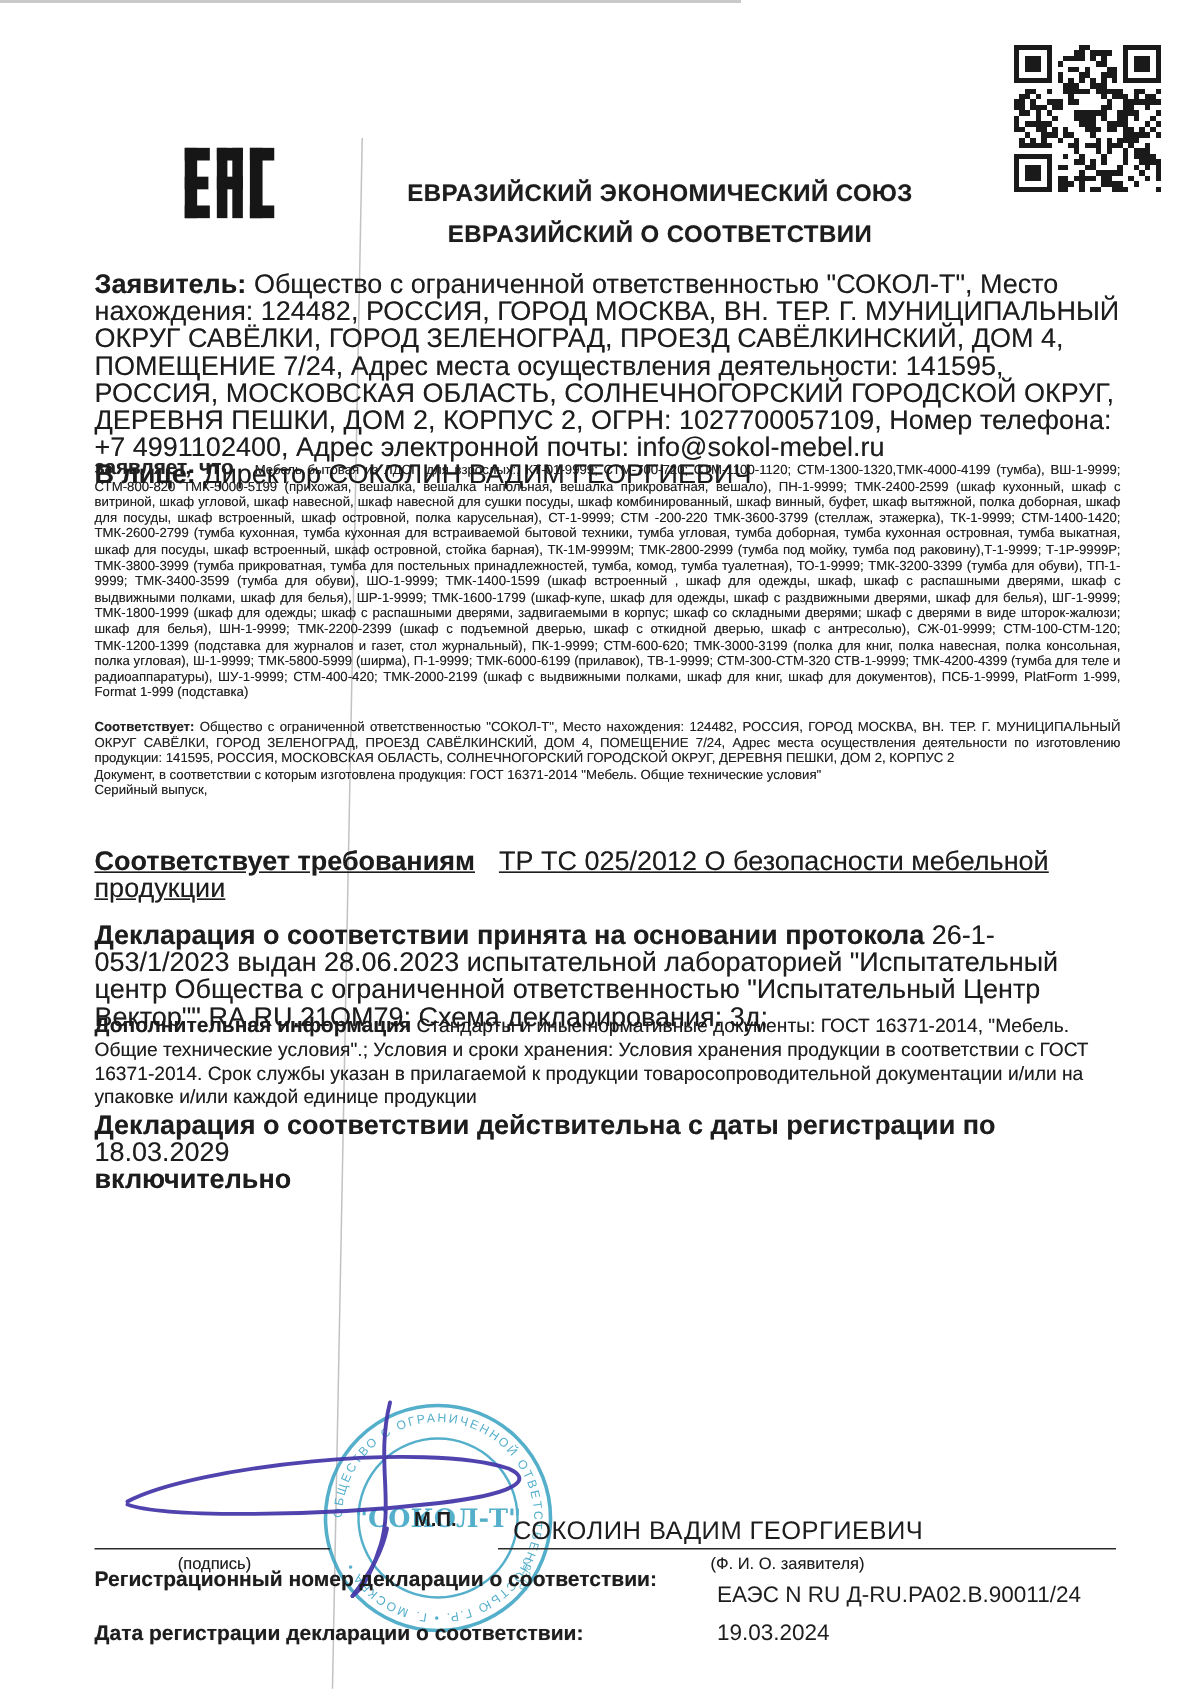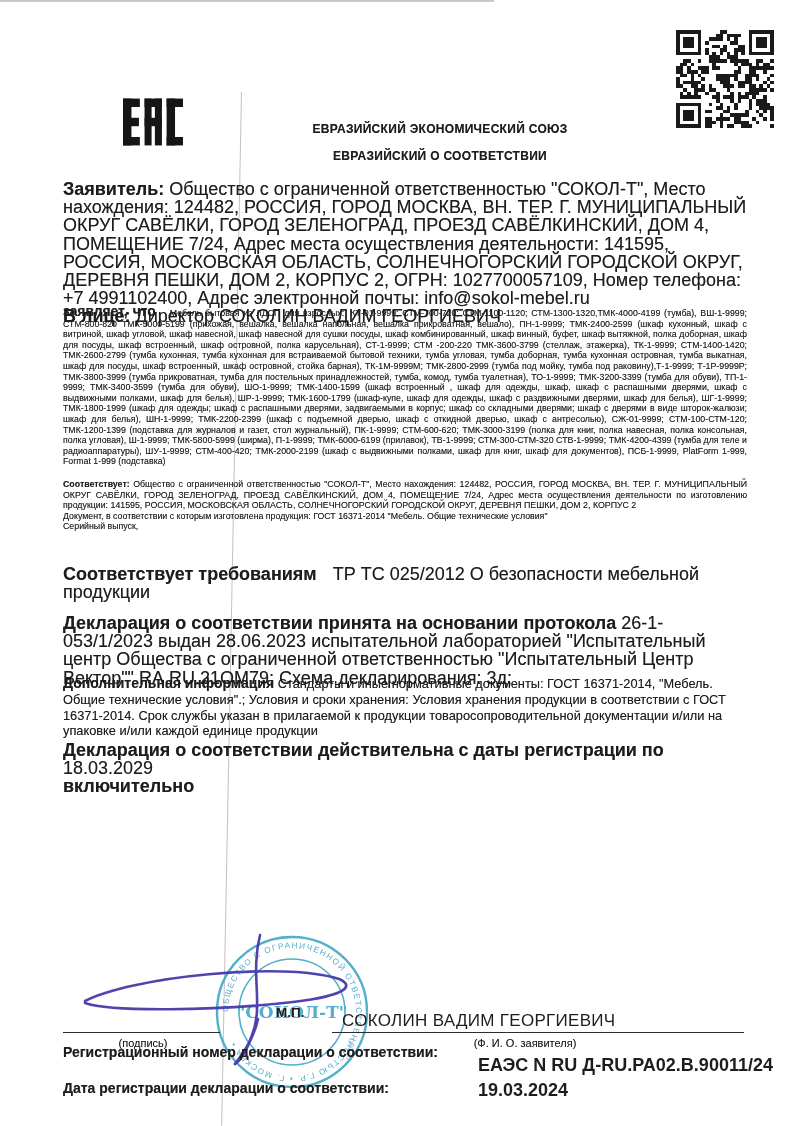--- a/index.html
+++ b/index.html
@@ -3,39 +3,39 @@
 <meta charset="utf-8">
 <style>
   html,body{margin:0;padding:0;background:#e8e8e8;}
   .page{position:relative;width:796px;height:1126px;background:#fff;overflow:hidden;
         font-family:"Liberation Sans",sans-serif;color:#1d1d1d;}
   .scan-top-edge{position:absolute;left:0;top:0;width:62%;height:2px;background:#c9c9c9;}
   .fold-line{position:absolute;left:241px;top:92px;width:1.4px;height:1034px;
              background:rgba(110,110,110,.42);transform:rotate(1.1deg);transform-origin:top left;}
   .eac{position:absolute;left:123px;top:97px;}
   .titles{position:absolute;left:140px;top:116px;width:600px;text-align:center;}
-  .titles .t{font-weight:bold;font-size:12px;letter-spacing:.3px;line-height:27px;
+  .titles .t{font-weight:bold;font-size:16px;letter-spacing:.3px;line-height:27px;
              text-shadow:0 0 .5px rgba(0,0,0,.5);}
   .qr{position:absolute;left:674px;top:30px;}
   .blk{position:absolute;left:63px;width:684px;text-shadow:0 0 .4px rgba(0,0,0,.45);}
   .t14{font-size:18px;line-height:18.2px;}
   .t13{font-size:12.8px;line-height:15.8px;}
   .small{font-size:8.8px;line-height:10.6px;color:#222;}
   .just{text-align:justify;}
   b{font-weight:bold;}
   .lbl-big{font-size:13.8px;font-weight:bold;line-height:10.6px;margin-right:14px;
            text-shadow:0 0 .5px rgba(0,0,0,.55);}
   .gap{display:inline-block;width:16px;}
   .sigline{position:absolute;height:0;border-bottom:1.6px solid #2c2c2c;}
   .cap{position:absolute;font-size:11px;text-align:center;text-shadow:0 0 .4px rgba(0,0,0,.4);}
   .mp{position:absolute;left:276px;top:1005px;font-size:13.5px;font-weight:bold;}
   .fio{position:absolute;left:342px;top:1011px;font-size:17px;letter-spacing:.3px;}
   .reg-label{position:absolute;left:63px;font-size:14px;font-weight:bold;
              text-shadow:0 0 .5px rgba(0,0,0,.5);}
-  .reg-value{position:absolute;left:478px;font-size:18px;font-weight:bold;}
+  .reg-value{position:absolute;left:478px;font-size:15px;}
   .stamp{position:absolute;left:213px;top:933px;opacity:.88;}
   .signature{position:absolute;left:55px;top:915px;opacity:.92;}
 </style>
 </head>
 <body>
 
 <div class="page">
   <div class="scan-top-edge"></div>
   <div class="fold-line"></div>
 
@@ -352,21 +352,21 @@
     <span class="lbl-big">заявляет, что</span><span>Мебель бытовая из ЛДСП для взрослых:, КТ-01-9999; СТМ-700-720; СТМ-1100-1120; СТМ-1300-1320,ТМК-4000-4199 (тумба), ВШ-1-9999; СТМ-800-820 ТМК-5000-5199 (прихожая, вешалка, вешалка напольная, вешалка прикроватная, вешало), ПН-1-9999; ТМК-2400-2599 (шкаф кухонный, шкаф с витриной, шкаф угловой, шкаф навесной, шкаф навесной для сушки посуды, шкаф комбинированный, шкаф винный, буфет, шкаф вытяжной, полка доборная, шкаф для посуды, шкаф встроенный, шкаф островной, полка карусельная), СТ-1-9999; СТМ -200-220 ТМК-3600-3799 (стеллаж, этажерка), ТК-1-9999; СТМ-1400-1420; ТМК-2600-2799 (тумба кухонная, тумба кухонная для встраиваемой бытовой техники, тумба угловая,  тумба доборная, тумба кухонная островная, тумба выкатная, шкаф для посуды, шкаф встроенный, шкаф островной, стойка барная), ТК-1М-9999М; ТМК-2800-2999 (тумба под мойку, тумба под раковину),Т-1-9999; Т-1Р-9999Р; ТМК-3800-3999 (тумба прикроватная, тумба для постельных принадлежностей, тумба, комод, тумба туалетная), ТО-1-9999; ТМК-3200-3399 (тумба для обуви), ТП-1-9999; ТМК-3400-3599 (тумба для обуви), ШО-1-9999; ТМК-1400-1599 (шкаф встроенный , шкаф для одежды, шкаф,  шкаф с распашными дверями, шкаф с выдвижными полками, шкаф для белья), ШР-1-9999; ТМК-1600-1799 (шкаф-купе, шкаф для одежды, шкаф с раздвижными дверями, шкаф для белья), ШГ-1-9999; ТМК-1800-1999 (шкаф для одежды; шкаф с распашными дверями, задвигаемыми в корпус; шкаф со складными дверями; шкаф с дверями в виде шторок-жалюзи; шкаф для белья), ШН-1-9999; ТМК-2200-2399 (шкаф с подъемной дверью, шкаф с откидной дверью, шкаф с антресолью), СЖ-01-9999; СТМ-100-СТМ-120; ТМК-1200-1399 (подставка для журналов и газет, стол журнальный), ПК-1-9999; СТМ-600-620; ТМК-3000-3199 (полка для книг, полка навесная, полка консольная, полка угловая), Ш-1-9999; ТМК-5800-5999 (ширма), П-1-9999; ТМК-6000-6199  (прилавок), ТВ-1-9999; СТМ-300-СТМ-320 СТВ-1-9999; ТМК-4200-4399 (тумба для теле и радиоаппаратуры), ШУ-1-9999; СТМ-400-420; ТМК-2000-2199 (шкаф с выдвижными полками, шкаф для книг, шкаф для документов), ПСБ-1-9999, PlatForm 1-999, Format 1-999 (подставка)</span>
   </div>
 
   <div class="blk small" style="top:479px;">
     <div class="just"><b>Соответствует:</b>
       <span>Общество с ограниченной ответственностью "СОКОЛ-Т", Место нахождения: 124482, РОССИЯ, ГОРОД МОСКВА, ВН. ТЕР. Г. МУНИЦИПАЛЬНЫЙ ОКРУГ САВЁЛКИ, ГОРОД ЗЕЛЕНОГРАД, ПРОЕЗД САВЁЛКИНСКИЙ, ДОМ 4, ПОМЕЩЕНИЕ 7/24, Адрес места осуществления деятельности по изготовлению продукции: 141595, РОССИЯ, МОСКОВСКАЯ ОБЛАСТЬ, СОЛНЕЧНОГОРСКИЙ ГОРОДСКОЙ ОКРУГ, ДЕРЕВНЯ ПЕШКИ, ДОМ 2, КОРПУС 2</span></div>
     <div>Документ, в соответствии с которым изготовлена продукция: ГОСТ 16371-2014 "Мебель. Общие технические условия"</div>
     <div>Серийный выпуск,</div>
   </div>
 
-  <div class="blk t14" style="top:565px;">
+  <div class="blk t14" style="top:565px;text-decoration:underline;">
     <b>Соответствует требованиям</b><span class="gap"></span><span>ТР ТС 025/2012 О безопасности мебельной продукции</span>
   </div>
 
   <div class="blk t14" style="top:614px;">
     <b>Декларация о соответствии принята на основании протокола</b>
     <span>26-1-053/1/2023 выдан 28.06.2023  испытательной лабораторией "Испытательный центр Общества с ограниченной ответственностью "Испытательный Центр Вектор"" RA.RU.21ОМ79; Схема декларирования: 3д;</span>
   </div>
 
   <div class="blk t13" style="top:676px;">
     <b style="font-size:14px;">Дополнительная информация</b>

